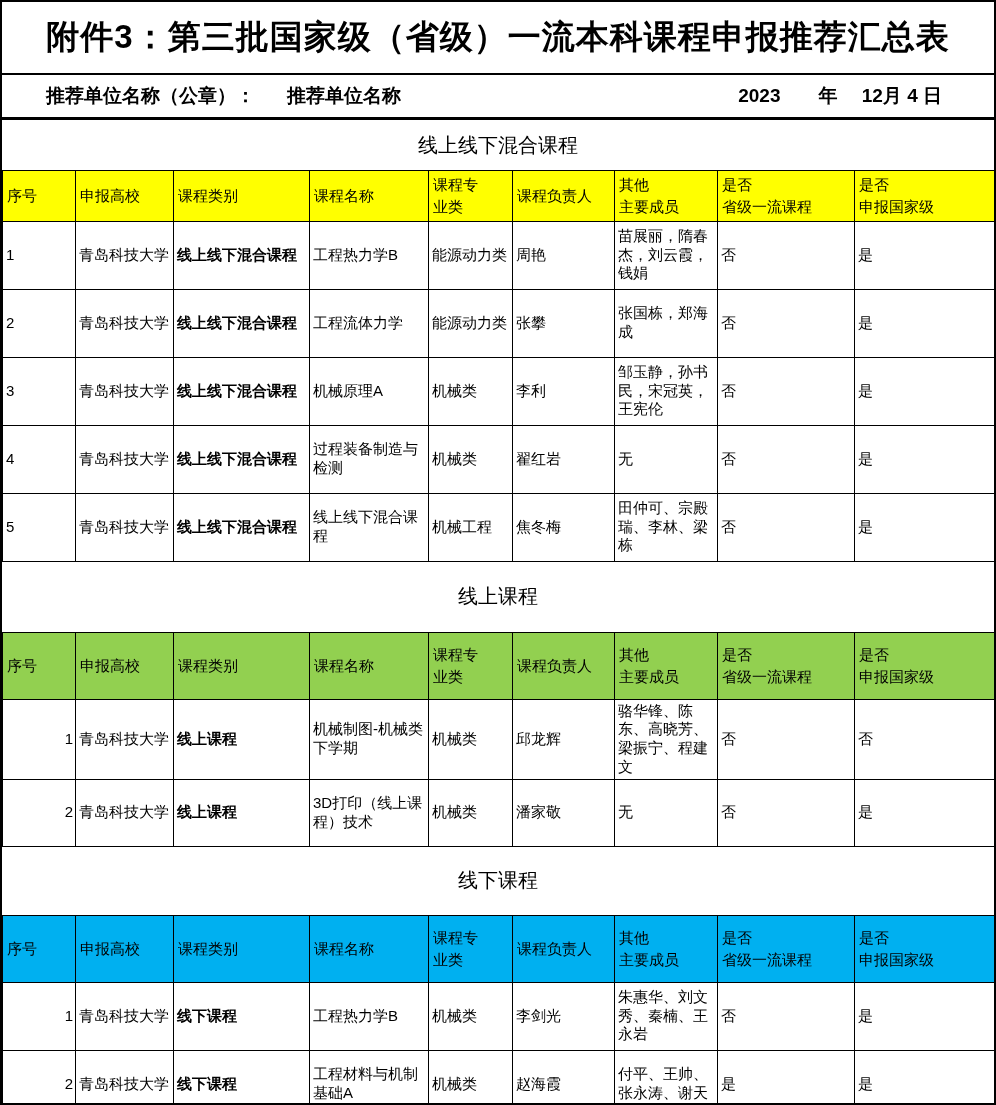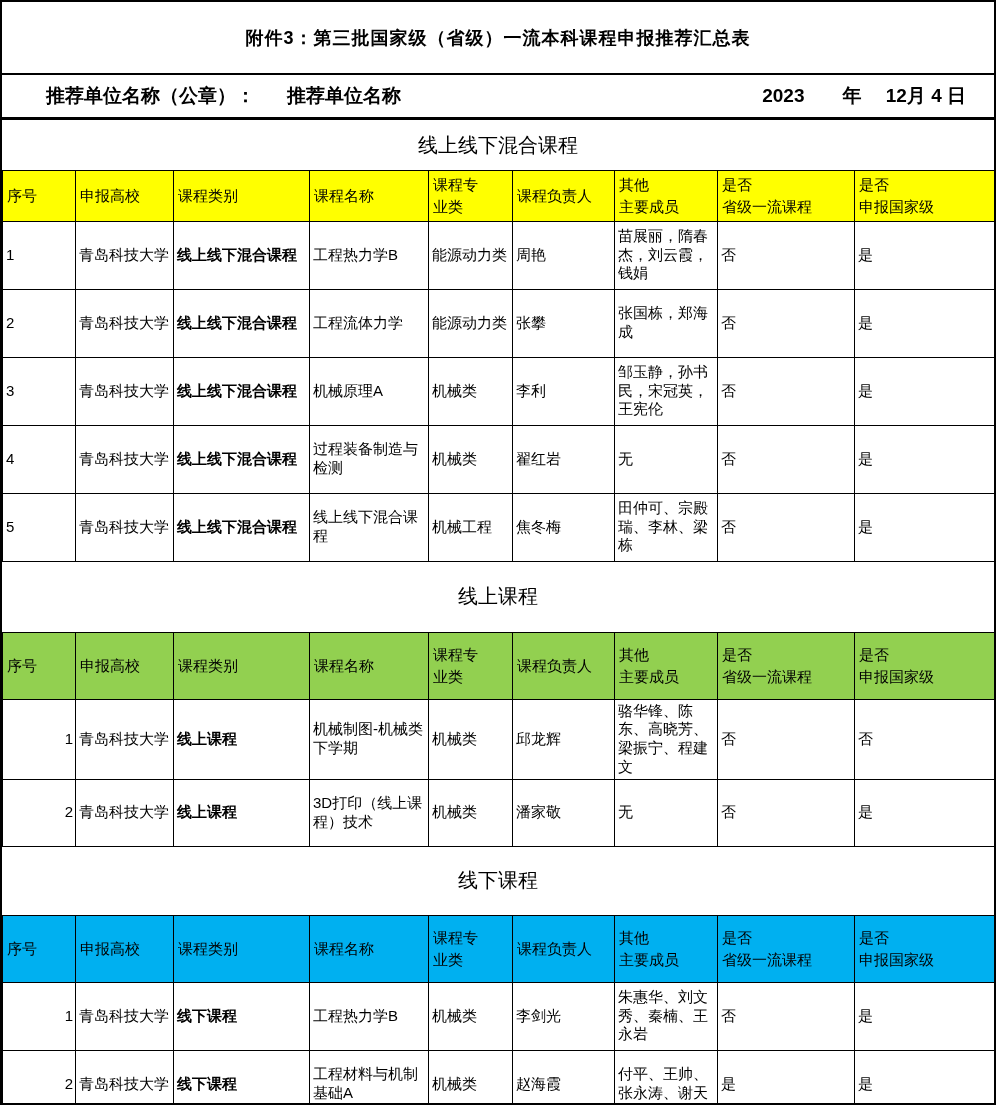--- a/index.html
+++ b/index.html
@@ -5,30 +5,30 @@
   html,body{margin:0;padding:0;background:#fff;}
   .sheet{
     width:996px;height:1105px;box-sizing:border-box;
     border:2px solid #000;background:#fff;
     font-family:"Liberation Sans", sans-serif;color:#000;
     overflow:hidden;
   }
   .doc-title{
     height:73px;box-sizing:border-box;border-bottom:2px solid #000;
     display:flex;align-items:center;justify-content:center;
-    font-size:18px;font-weight:700;letter-spacing:1px;
+    font-size:33px;font-weight:700;letter-spacing:1px;
   }
   .info-row{
     height:45px;box-sizing:border-box;border-bottom:3px solid #000;
     display:flex;align-items:center;justify-content:space-between;
     font-size:19px;font-weight:700;
   }
   .info-left{display:flex;align-items:center;padding-left:44px;}
   .unit-name{margin-left:32px;}
-  .info-right{padding-right:28px;}
+  .info-right{padding-right:52px;}
   .section-title{
     display:flex;align-items:center;justify-content:center;
     font-size:20px;font-weight:400;box-sizing:border-box;
   }
   .sec-0 .section-title{height:50px;}
   .sec-1 .section-title{height:70px;}
   .sec-2 .section-title{height:68px;}
   table{border-collapse:collapse;table-layout:fixed;width:992px;}
   th,td{
     border:1px solid #000;box-sizing:border-box;

